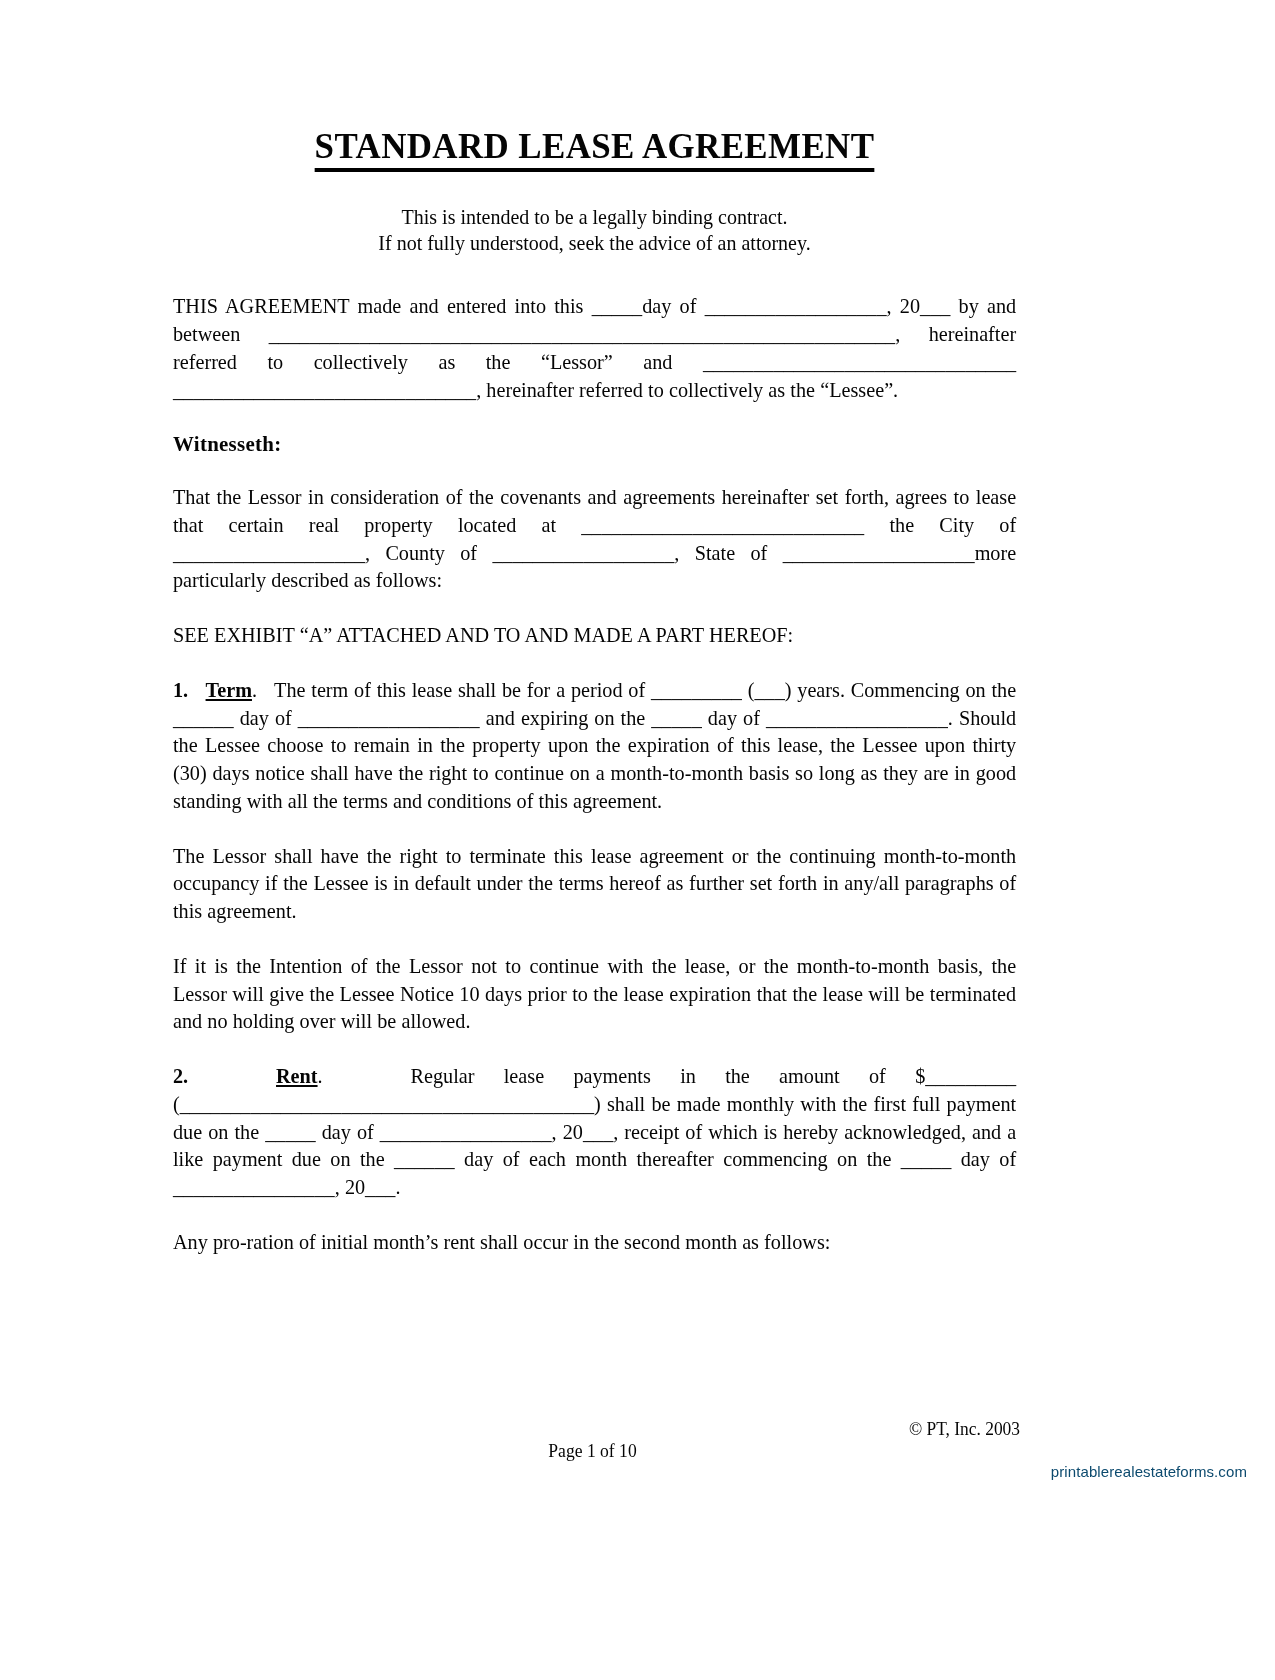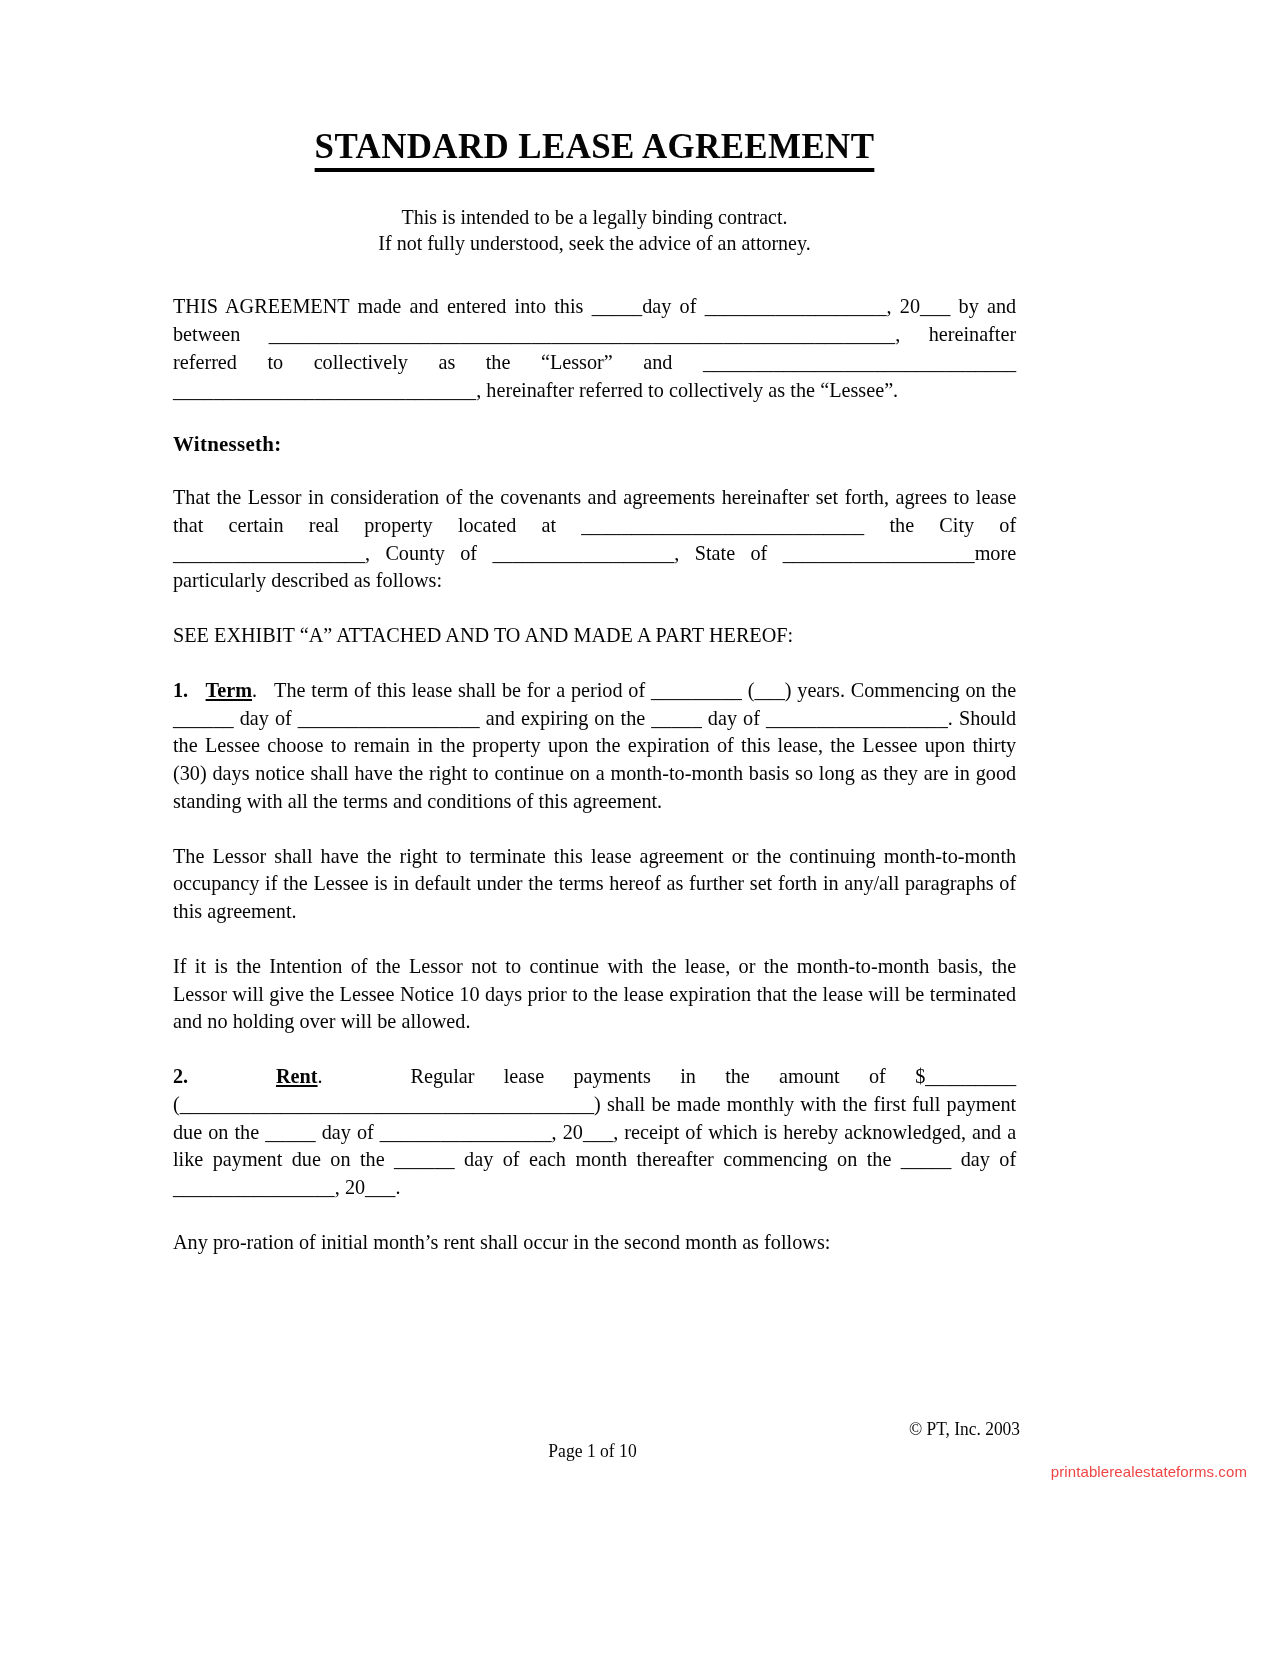--- a/index.html
+++ b/index.html
@@ -110,21 +110,21 @@
     text-align: center;
     font-size: 18.5px;
     transform: scaleX(0.95);
     transform-origin: center top;
   }
   .watermark {
     position: absolute;
     right: 28px;
     bottom: 20px;
     font-size: 15px;
-    color: #ef4444;
+    color: #0c4a6e;
     font-family: "Liberation Sans", "DejaVu Sans", sans-serif;
     letter-spacing: 0.1px;
   }
 </style>
 </head>
 <body>
 
 <div class="page">
 
   <div class="content">

